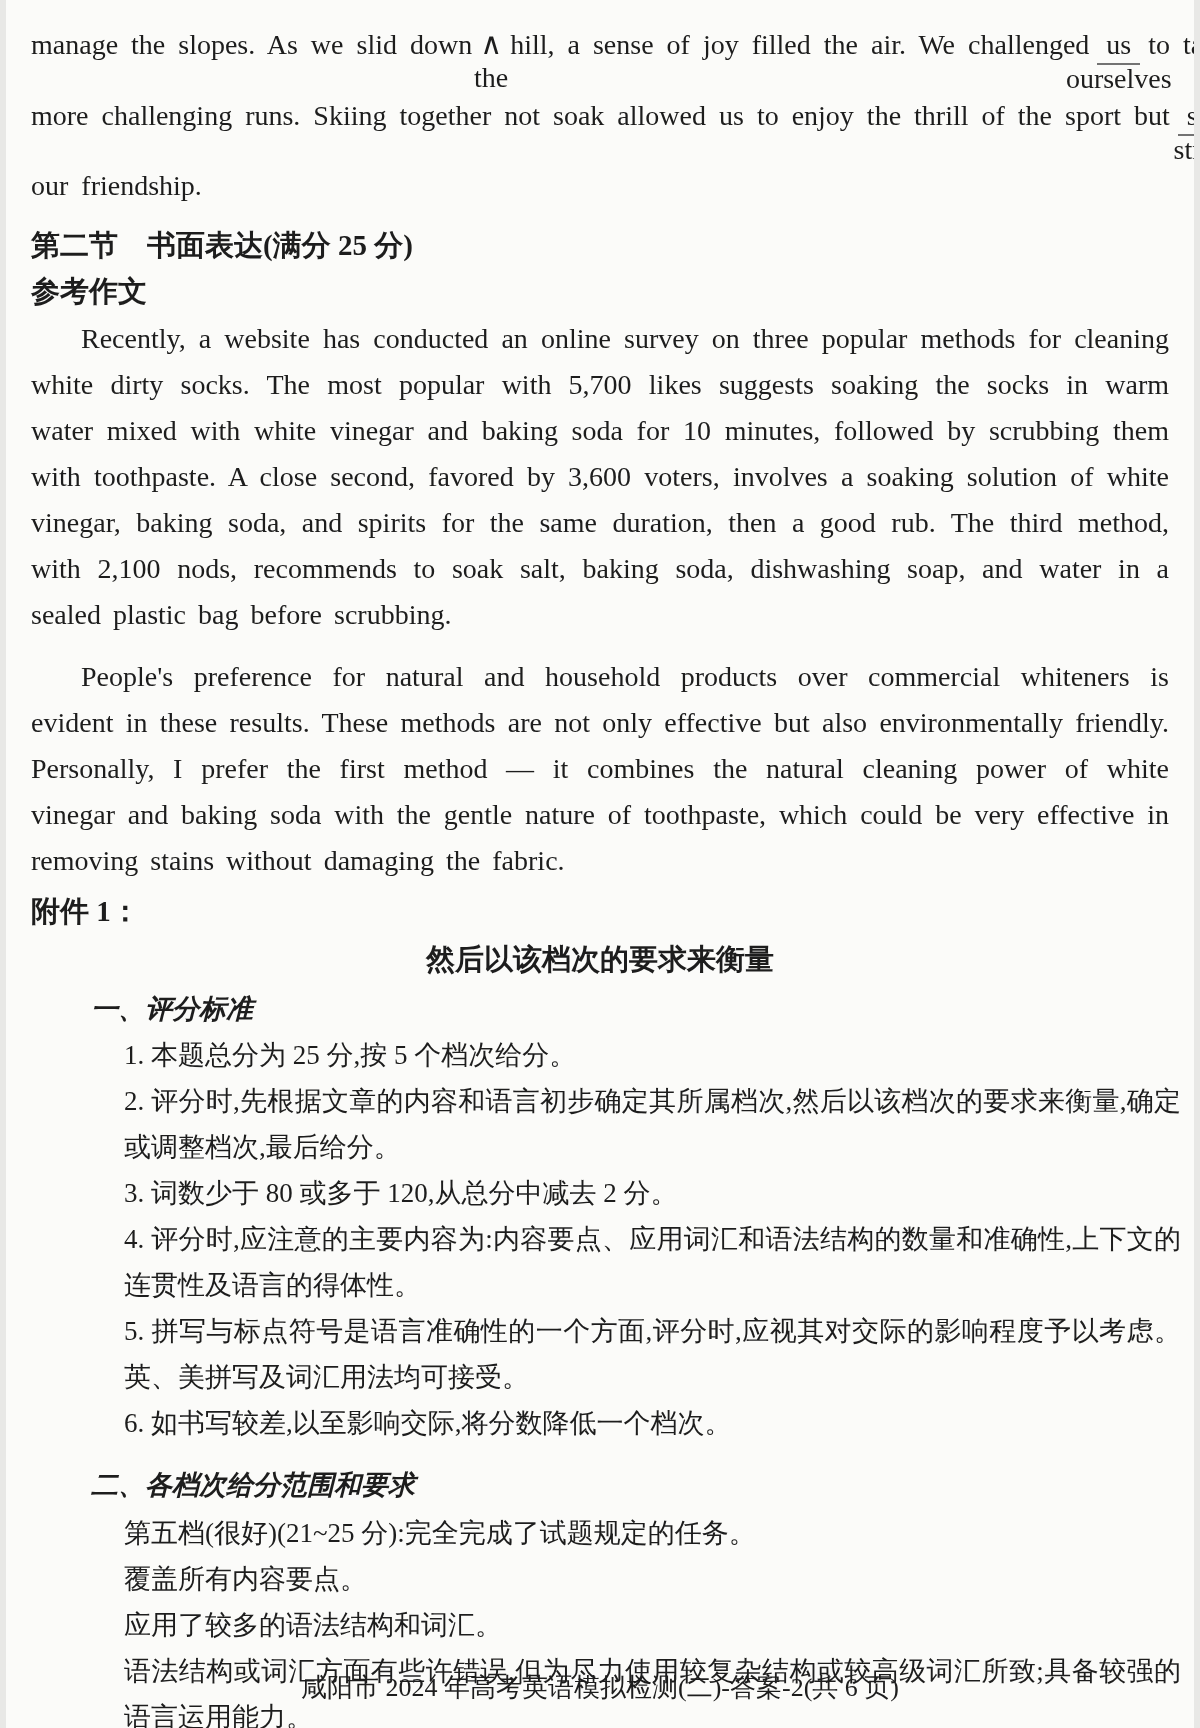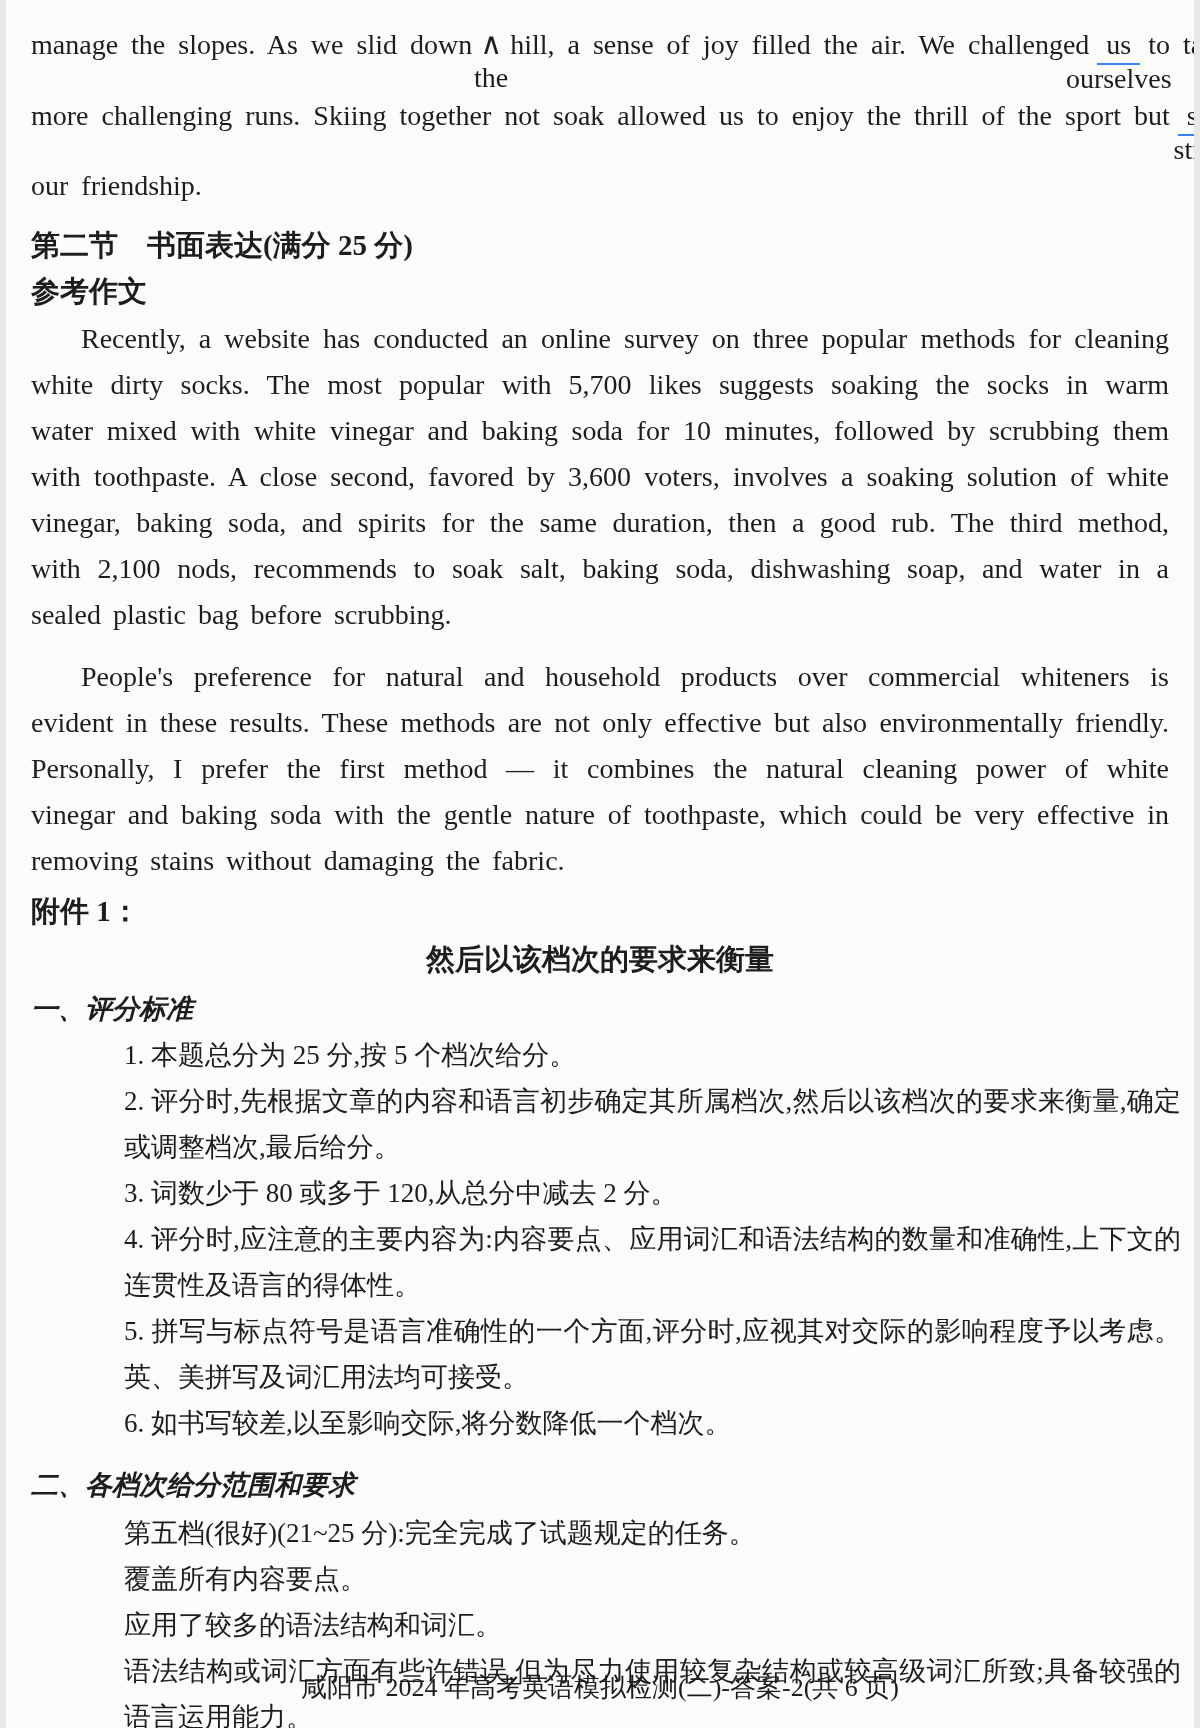--- a/index.html
+++ b/index.html
@@ -32,21 +32,21 @@
   }
   .proof-row .sp { flex: 1 1 auto; min-width: 8px; }
   .proof-row .sp-sm { flex: 0.25 1 auto; min-width: 6px; }
   .row-1 { height: 72px; }
   .row-2 { height: 70px; }
   .row-3 { height: 50px; }
   .corr-host { position: relative; display: inline-block; }
   .blank-word {
     display: inline-block;
     padding: 0 9px 2px 9px;
-    border-bottom: 2px solid #3b82f6;
+    border-bottom: 2px solid #737373;
   }
   .caret-glyph {
     display: inline-block;
     font-size: 30px;
     padding: 0 2px;
   }
   .corr-under {
     position: absolute;
     top: 34px;
     left: 50%;
@@ -80,20 +80,21 @@
   .attach-label { margin-top: 4px; font-size: 29px; font-weight: bold; line-height: 46px; }
   .rubric-title {
     margin-top: 2px;
     text-align: center;
     font-size: 29px;
     font-weight: bold;
     line-height: 46px;
   }
   .rubric-sec-heading {
     margin-top: 4px;
+    margin-left: 60px;
     font-size: 27px;
     font-weight: 600;
     font-style: italic;
     line-height: 46px;
   }
   .rubric-list {
     margin-left: 93px;
     width: 1057px;
     font-size: 27px;
     line-height: 46px;

